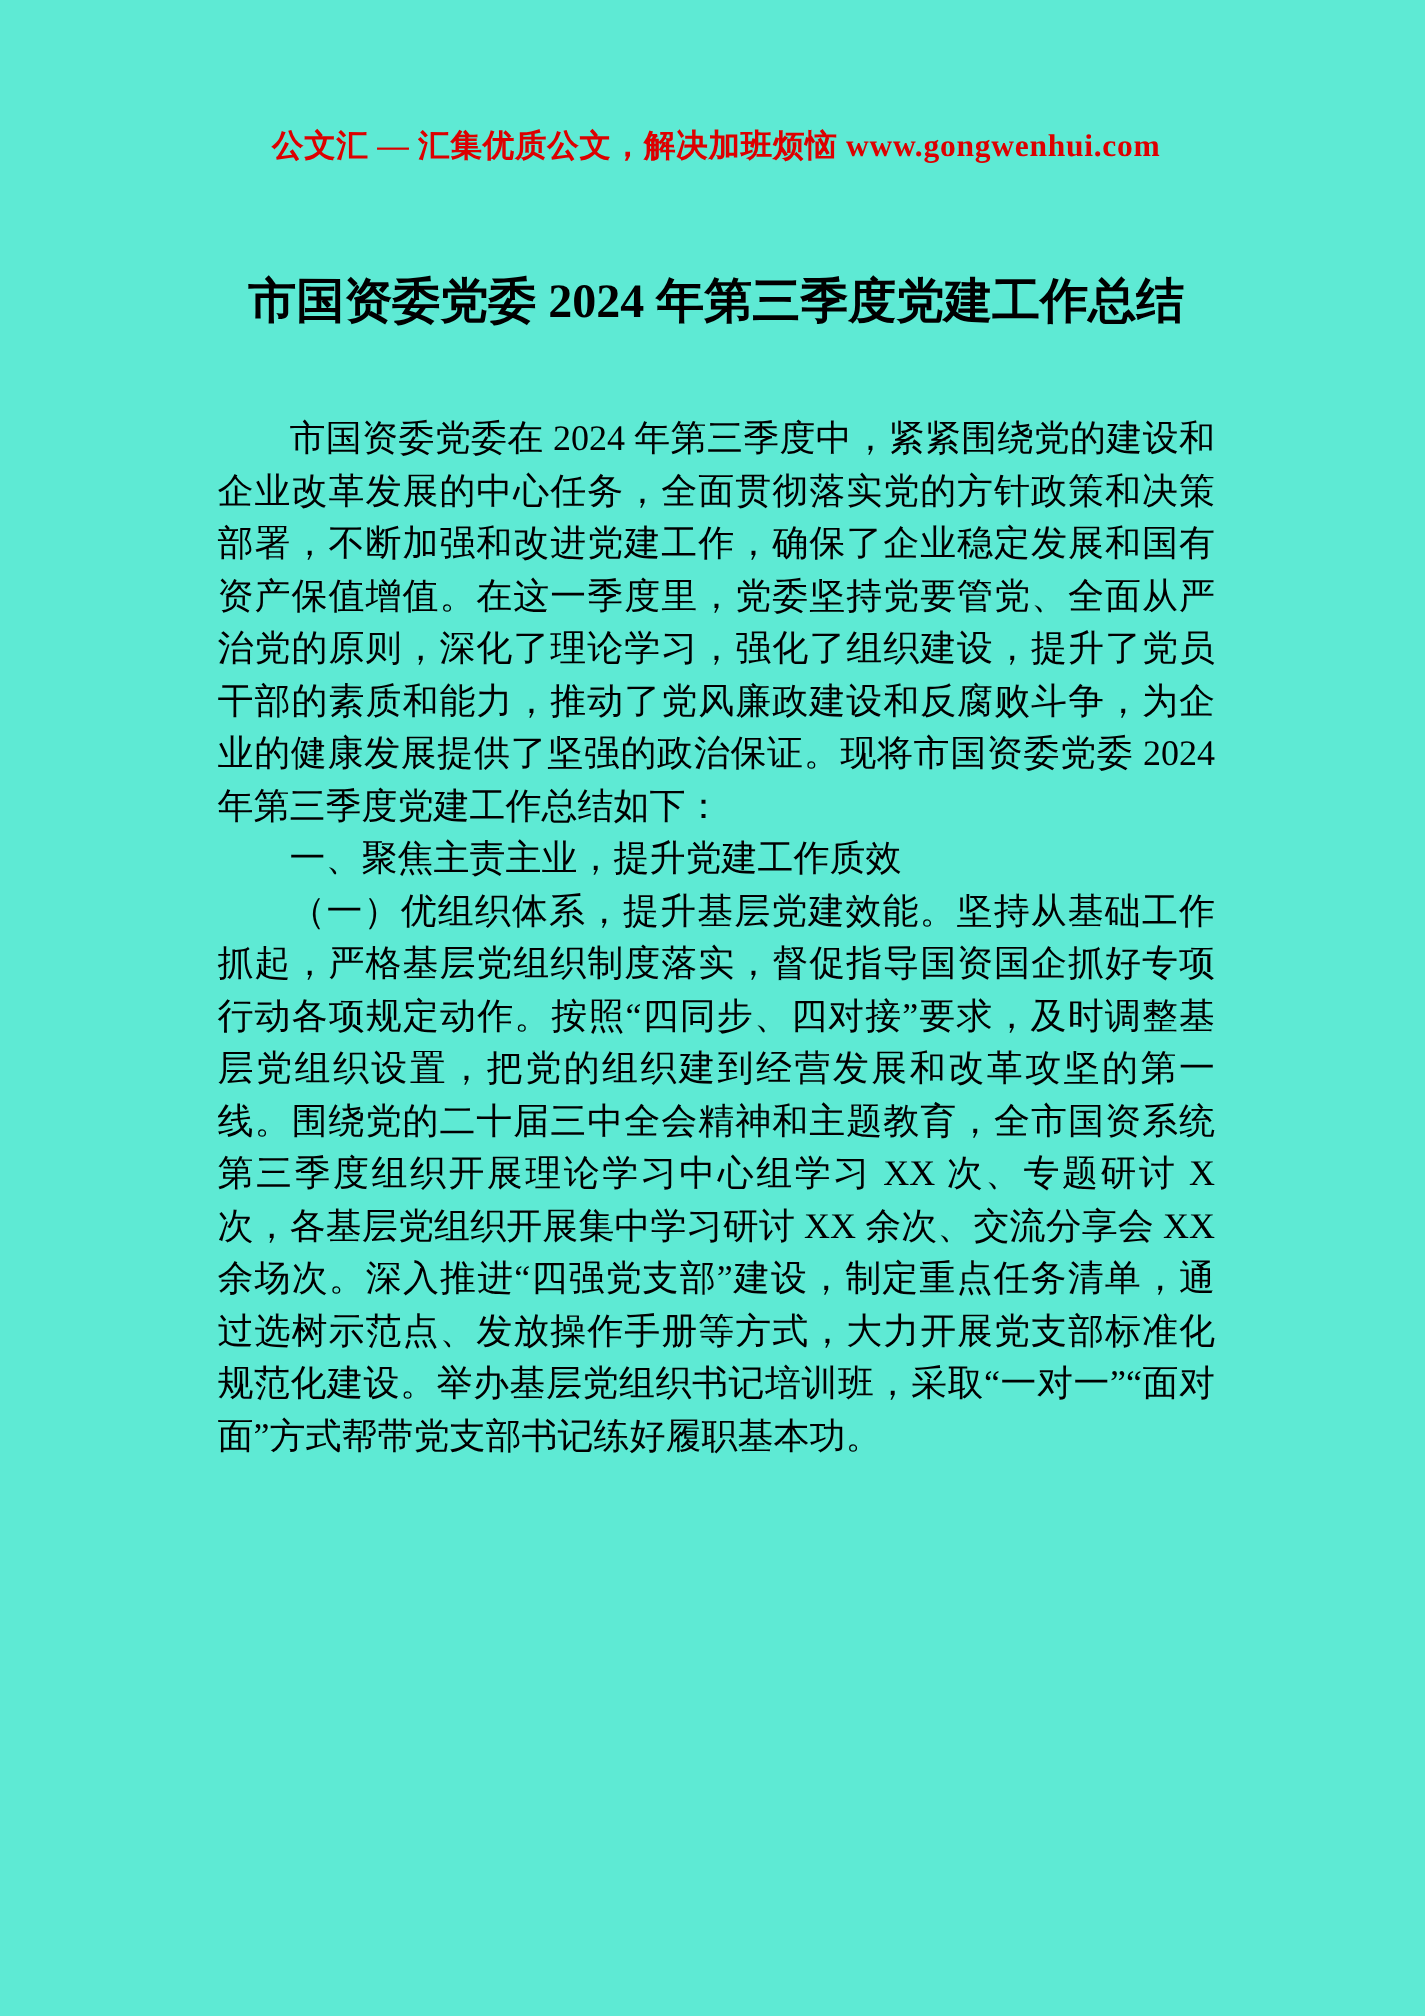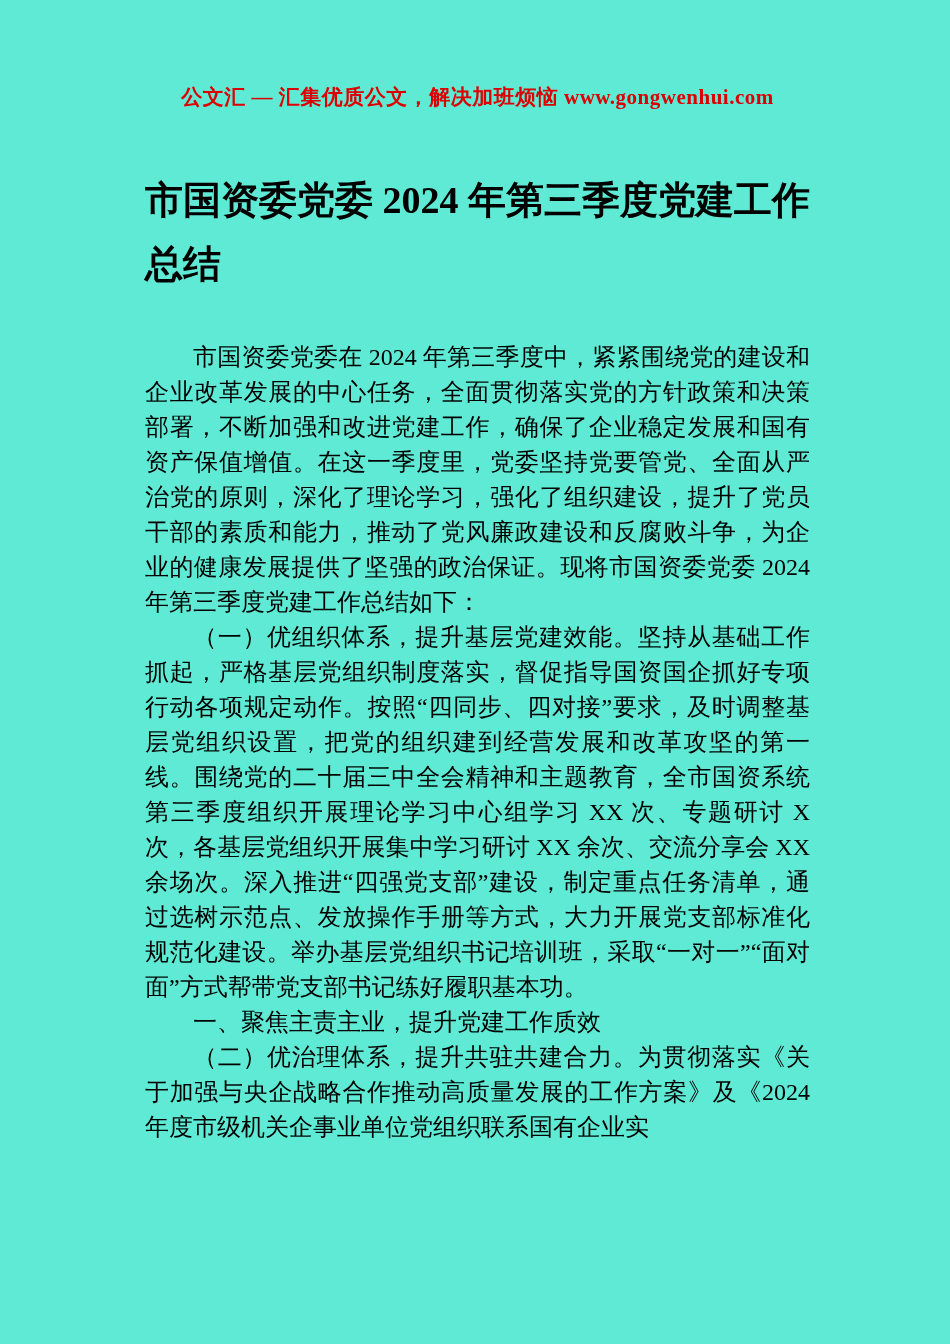--- a/index.html
+++ b/index.html
@@ -26,23 +26,23 @@
     color: #dd0000;
     font-size: 21px;
     font-weight: bold;
     line-height: 26px;
     letter-spacing: 0.5px;
     margin: 0 0 58px 0;
     white-space: nowrap;
   }
   .title {
     margin: 0 0 44px 0;
-    font-size: 38px;
+    font-size: 32px;
     font-weight: bold;
-    text-align: left;
+    text-align: center;
     line-height: 64px;
     color: #000000;
   }
   .body-text .para {
     margin: 0;
     font-size: 24px;
     line-height: 35px;
     text-align: justify;
     text-indent: 2em;
     word-break: break-all;
@@ -52,18 +52,17 @@
 <body>
 
 <div class="page">
 
   <div class="promo">公文汇 — 汇集优质公文，解决加班烦恼 www.gongwenhui.com</div>
 
   <h1 class="title">市国资委党委 2024 年第三季度党建工作总结</h1>
 
   <div class="body-text">
     <p class="para">市国资委党委在 2024 年第三季度中，紧紧围绕党的建设和企业改革发展的中心任务，全面贯彻落实党的方针政策和决策部署，不断加强和改进党建工作，确保了企业稳定发展和国有资产保值增值。在这一季度里，党委坚持党要管党、全面从严治党的原则，深化了理论学习，强化了组织建设，提升了党员干部的素质和能力，推动了党风廉政建设和反腐败斗争，为企业的健康发展提供了坚强的政治保证。现将市国资委党委 2024 年第三季度党建工作总结如下：</p>
+    <p class="para">一、聚焦主责主业，提升党建工作质效</p>
     <p class="para">（一）优组织体系，提升基层党建效能。坚持从基础工作抓起，严格基层党组织制度落实，督促指导国资国企抓好专项行动各项规定动作。按照“四同步、四对接”要求，及时调整基层党组织设置，把党的组织建到经营发展和改革攻坚的第一线。围绕党的二十届三中全会精神和主题教育，全市国资系统第三季度组织开展理论学习中心组学习 XX 次、专题研讨 X 次，各基层党组织开展集中学习研讨 XX 余次、交流分享会 XX 余场次。深入推进“四强党支部”建设，制定重点任务清单，通过选树示范点、发放操作手册等方式，大力开展党支部标准化规范化建设。举办基层党组织书记培训班，采取“一对一”“面对面”方式帮带党支部书记练好履职基本功。</p>
-    <p class="para">一、聚焦主责主业，提升党建工作质效</p>
-    <p class="para">（二）优治理体系，提升共驻共建合力。为贯彻落实《关于加强与央企战略合作推动高质量发展的工作方案》及《2024 年度市级机关企事业单位党组织联系国有企业实</p>
   </div>
 
 </div>
 
 </body></html>

